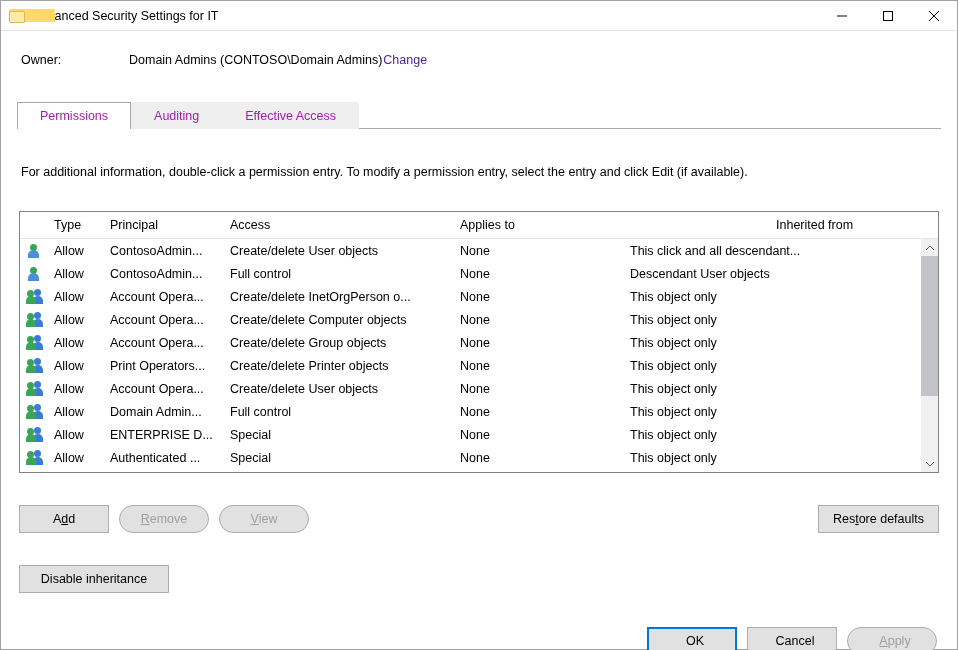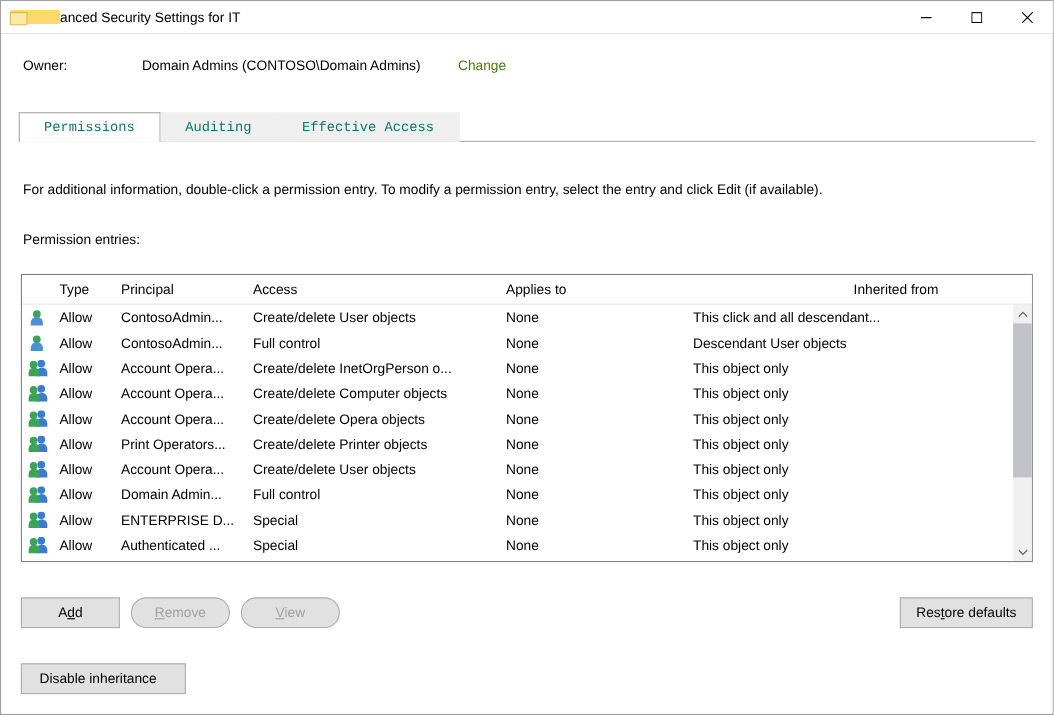--- a/index.html
+++ b/index.html
@@ -12,25 +12,25 @@
   .folder-ico .body { position:absolute; top:2px; left:0; width:16px; height:12px; background:#ffe9a8; border:1px solid #d9b95a; border-radius:1px; }
   .title-text { flex:0 0 auto; }
   .title-spacer { flex:1; }
   .winbtns { display:flex; }
   .winbtn { width:46px; height:30px; display:flex; align-items:center; justify-content:center; }
   .winbtn svg { display:block; }
   
   .content { flex:1; padding:18px 16px 16px 16px; display:flex; flex-direction:column;gap:20px; }
   .owner-row { display:flex; align-items:center; padding:4px 2px 14px 4px; }
   .owner-label { width:108px; }
-  .owner-value { margin-right:34px; }
-  .change-link { color:#4d7c0f; cursor:pointer; }
+  .owner-value { margin-right:1px; }
+  .change-link { color:#4c1d95; cursor:pointer; }
   
   .tabs-strip { display:flex; border-bottom:1px solid #a9a9a9; }
-  .tab { padding:6px 22px; border:1px solid transparent; border-bottom:none; background:#efefef; color:#0f766e; cursor:default; position:relative; top:1px;font-family:Liberation Mono, monospace; }
+  .tab { padding:6px 22px; border:1px solid transparent; border-bottom:none; background:#efefef; color:#a21caf; cursor:default; position:relative; top:1px; }
   .tab.active { background:#fff; border-color:#a9a9a9; }
   .info-text { padding:16px 4px 12px 4px; }
   .entries-label { padding:0 4px 4px 4px; }
   
   .table-wrap { border:1px solid #828282; margin:0 2px; height:262px; display:flex; flex-direction:column; position:relative; }
   .thead { display:flex; background:#fff; border-bottom:1px solid #e5e5e5; }
   .th { padding:6px 8px; font-weight:400; text-align:left; border-right:1px solid transparent; white-space:nowrap; overflow:hidden; text-overflow:ellipsis; }
   .col-icon { width:26px; flex:0 0 26px; padding:6px 0; }
   .col-type { width:56px; flex:0 0 56px; }
   .col-principal { width:120px; flex:0 0 120px; }
@@ -57,21 +57,21 @@
   .vscroll .track { flex:1; position:relative; }
   .vscroll .thumb { position:absolute; left:0; right:0; top:0; height:140px; background:#c2c3c9; }
   
   .btn-row { display:flex; padding:12px 2px 0 2px; gap:10px;text-align:center; }
   .btn-row .spacer { flex:1; }
   .btn { min-width:90px; height:28px; padding:0 14px; background:#e1e1e1; border:1px solid #adadad; display:inline-flex; align-items:center; justify-content:center; cursor:default; }
   .btn.disabled { color:#a0a0a0;border-radius:14px; }
   .btn.primary { border:2px solid #0078d7; background:#e1e1e1; }
   .btn .ul { text-decoration:underline; }
   .di-row { padding:12px 2px 0 2px; }
-  .di-btn { min-width:150px; height:28px; padding:0 16px; background:#e1e1e1; border:1px solid #adadad; display:inline-flex; align-items:center; }
+  .di-btn { min-width:150px; height:28px; padding:0 16px; background:#e1e1e1; border:1px solid #adadad; display:inline-flex; align-items:center; justify-content:center; }
   .footer { margin-top:auto; padding:14px 4px 4px 4px; display:flex; justify-content:flex-end; gap:10px; }
   .footer .btn { min-width:90px;padding-left:20px; }
 </style>
 </head>
 <body>
 
 <div class="window">
 
   <div class="titlebar">
     <div class="folder-ico">
@@ -108,21 +108,20 @@
       <span class="change-link">Change</span>
     </div>
 
     <div class="tabs-strip">
       <div class="tab active">Permissions</div>
       <div class="tab">Auditing</div>
       <div class="tab">Effective Access</div>
     </div>
 
     <div class="info-text">For additional information, double-click a permission entry. To modify a permission entry, select the entry and click Edit (if available).</div>
-    <div class="entries-label">Permission entries:</div>
 
     <div class="table-wrap">
       <div class="thead">
         <div class="th col-icon"></div>
         <div class="th col-type">Type</div>
         <div class="th col-principal">Principal</div>
         <div class="th col-access">Access</div>
         <div class="th col-applies">Applies to</div>
         <div class="th col-inherited">Inherited from</div>
       </div>
@@ -188,21 +187,21 @@
             <div class="td col-icon">
               <div class="users-ico">
                 <div class="h2"></div>
                 <div class="h1"></div>
                 <div class="b2"></div>
                 <div class="b1"></div>
               </div>
             </div>
             <div class="td col-type">Allow</div>
             <div class="td col-principal">Account Opera...</div>
-            <div class="td col-access">Create/delete Opera objects</div>
+            <div class="td col-access">Create/delete Group objects</div>
             <div class="td col-inherited">None</div>
             <div class="td col-applies">This object only</div>
           </div>
           <div class="trow">
             <div class="td col-icon">
               <div class="users-ico">
                 <div class="h2"></div>
                 <div class="h1"></div>
                 <div class="b2"></div>
                 <div class="b1"></div>

